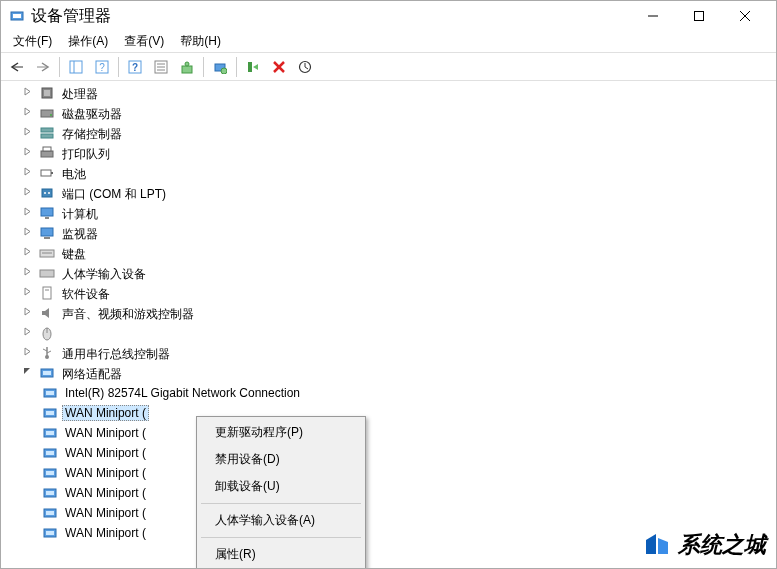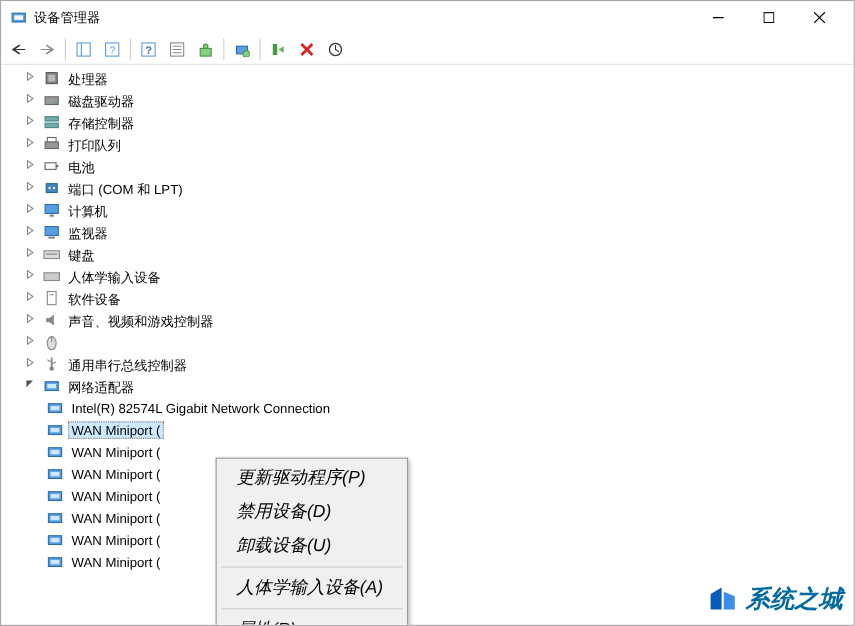--- a/index.html
+++ b/index.html
@@ -1,39 +1,39 @@
 <!DOCTYPE html>
 <html><head>
 <meta charset="utf-8">
 <style>
 * { margin: 0; padding: 0; box-sizing: border-box; }
 body { font-family: "Microsoft YaHei", "Segoe UI", sans-serif; font-size: 12px; background: #fff; color: #000; user-select: none; }
 .window { width: 777px; height: 569px; border: 1px solid #aaa; position: relative; display: flex; flex-direction: column; background: #fff; overflow: hidden; }
 .titlebar { height: 30px; display: flex; align-items: center; padding: 0 8px; }
 .title-icon { width: 16px; height: 16px; margin-right: 6px; display: flex; align-items: center; justify-content: center; }
-.title-text { flex: 1; font-size: 12px; font-family: Liberation Serif, serif; }
+.title-text { flex: 1; font-size: 16px; font-family: Liberation Serif, serif; }
 .winbtns { display: flex; }
 .winbtn { width: 46px; height: 30px; display: flex; align-items: center; justify-content: center; }
 .menubar { height: 22px; display: flex; align-items: center; padding: 0 4px; border-bottom: 1px solid #e0e0e0; }
 .menuitem { padding: 2px 8px; }
 .toolbar { height: 28px; display: flex; align-items: center; padding: 0 4px; border-bottom: 1px solid #e0e0e0; gap: 2px; }
 .tbbtn { width: 24px; height: 24px; display: flex; align-items: center; justify-content: center; border: 1px solid transparent; }
 .tbsep { width: 1px; height: 20px; background: #ccc; margin: 0 2px; }
 .tree { flex: 1; overflow: auto; padding: 4px 0; }
 .node { display: flex; align-items: flex-start; height: 20px; padding-left: 20px; white-space: nowrap; }
 .node.child { padding-left: 37px; }
 .expander { width: 12px; height: 12px; margin-right: 2px; display: flex; align-items: center; justify-content: center; color: #666; font-size: 10px; cursor: pointer; }
 .node-icon { width: 16px; height: 16px; margin: 0 4px; display: flex; align-items: center; justify-content: center; }
 .node-label { padding: 1px 3px; }
 .node.selected .node-label { background: #cde8ff; border: 1px dotted #888; padding: 0 2px; }
 .contextmenu { position: absolute; background: #f0f0f0; border: 1px solid #999; box-shadow: 2px 2px 4px rgba(0,0,0,0.3); padding: 2px; min-width: 170px; }
-.ctxitem { padding: 5px 20px 5px 16px; font-size: 16px; font-style: italic; }
+.ctxitem { padding: 5px 20px 5px 16px; font-size: 12px; }
 .ctxsep { height: 1px; background: #ccc; margin: 3px 2px; }
 .watermark { position: absolute; right: 10px; bottom: 8px; text-align: right; pointer-events: none; }
-.wm-top { color: #0369a1; font-weight: bold; font-size: 22px; font-style: italic; display: flex; align-items: center; justify-content: flex-end; gap: 6px; }
+.wm-top { color: #000000; font-weight: bold; font-size: 22px; font-style: italic; display: flex; align-items: center; justify-content: flex-end; gap: 6px; }
 .wm-bottom { color: #0a5cb8; font-style: italic; font-size: 14px; letter-spacing: 1px; }
 svg { display: block; }
 </style>
 </head>
 <body>
 
 <div class="window">
   <div class="titlebar">
     <span class="title-icon">
       <svg width="16" height="16" viewBox="0 0 16 16">
@@ -55,20 +55,26 @@
         </div>
       <div class="winbtn">
           <svg width="10" height="10">
             <line x1="0" y1="0" x2="10" y2="10" stroke="#000"></line>
             <line x1="10" y1="0" x2="0" y2="10" stroke="#000"></line>
           </svg>
         </div>
     </div>
   </div>
 
+  <div class="menubar">
+    <div class="menuitem">文件(F)</div>
+    <div class="menuitem">操作(A)</div>
+    <div class="menuitem">查看(V)</div>
+    <div class="menuitem">帮助(H)</div>
+  </div>
 
   <div class="toolbar">
     <div class="tbbtn">
         <svg width="16" height="12">
           <path d="M9 2 L3 6 L9 10" fill="none" stroke="#333" stroke-width="1.5"></path>
           <line x1="3" y1="6" x2="14" y2="6" stroke="#333"></line>
         </svg>
       </div>
     <div class="tbbtn">
         <svg width="16" height="12">

